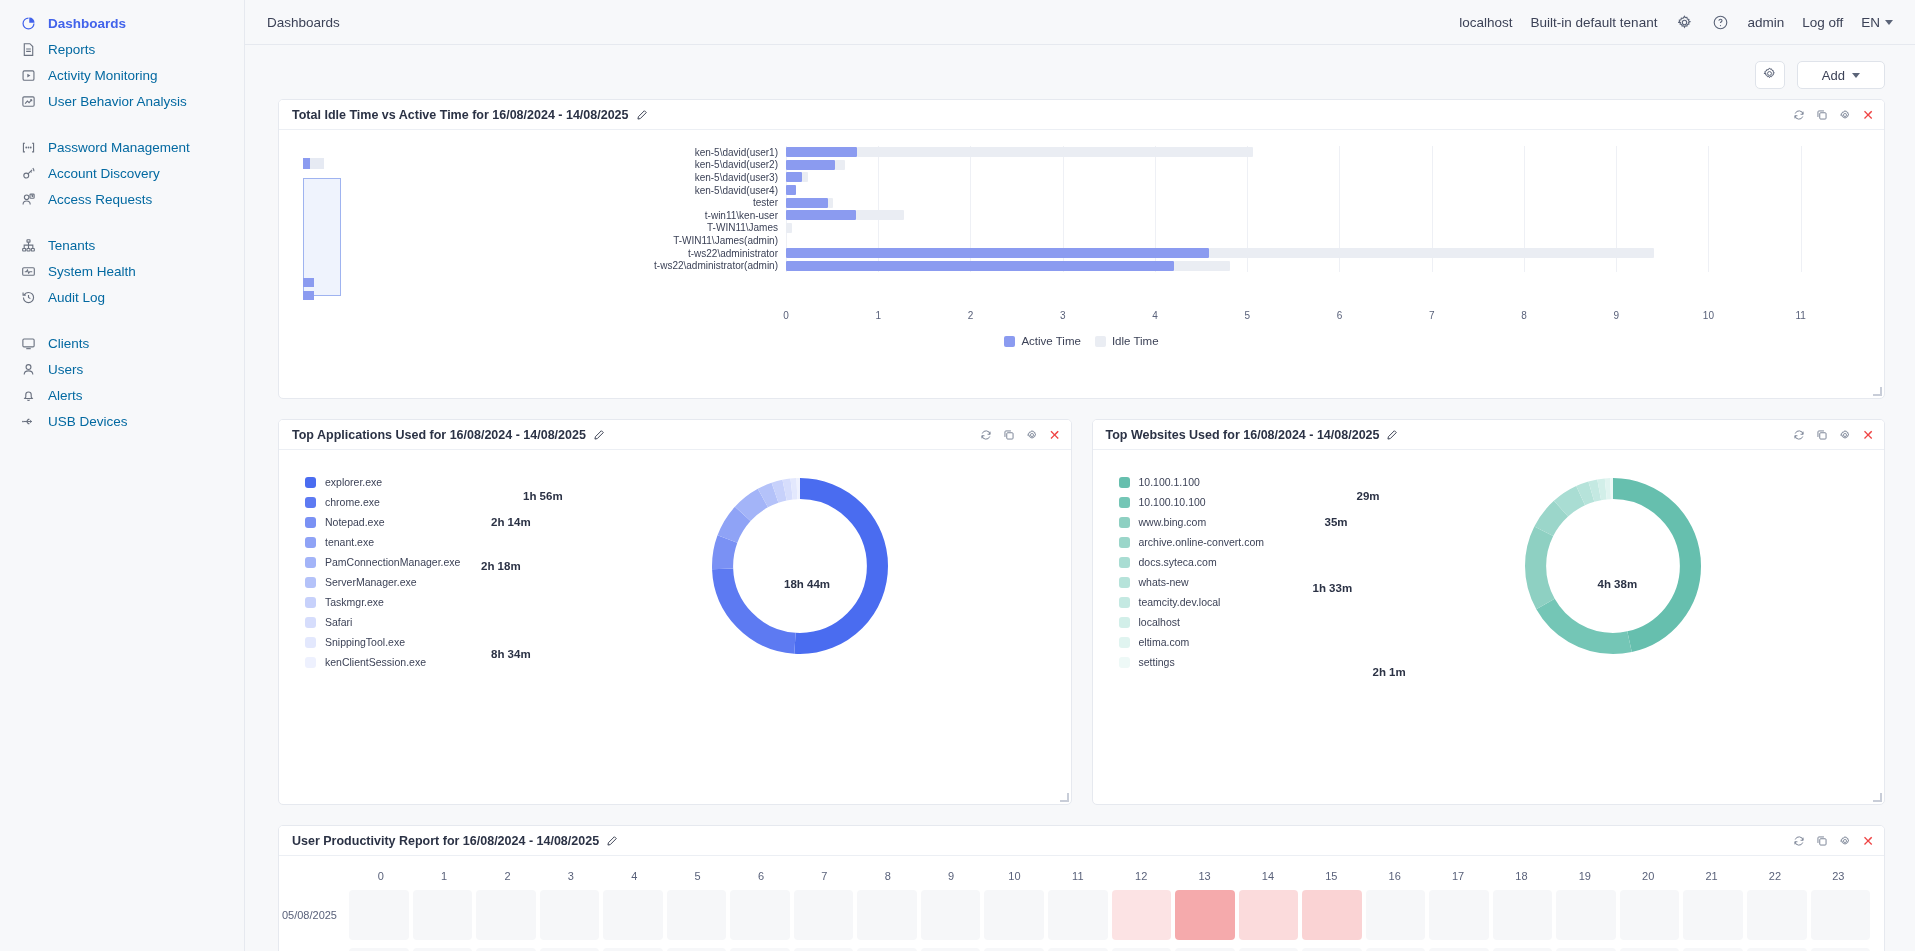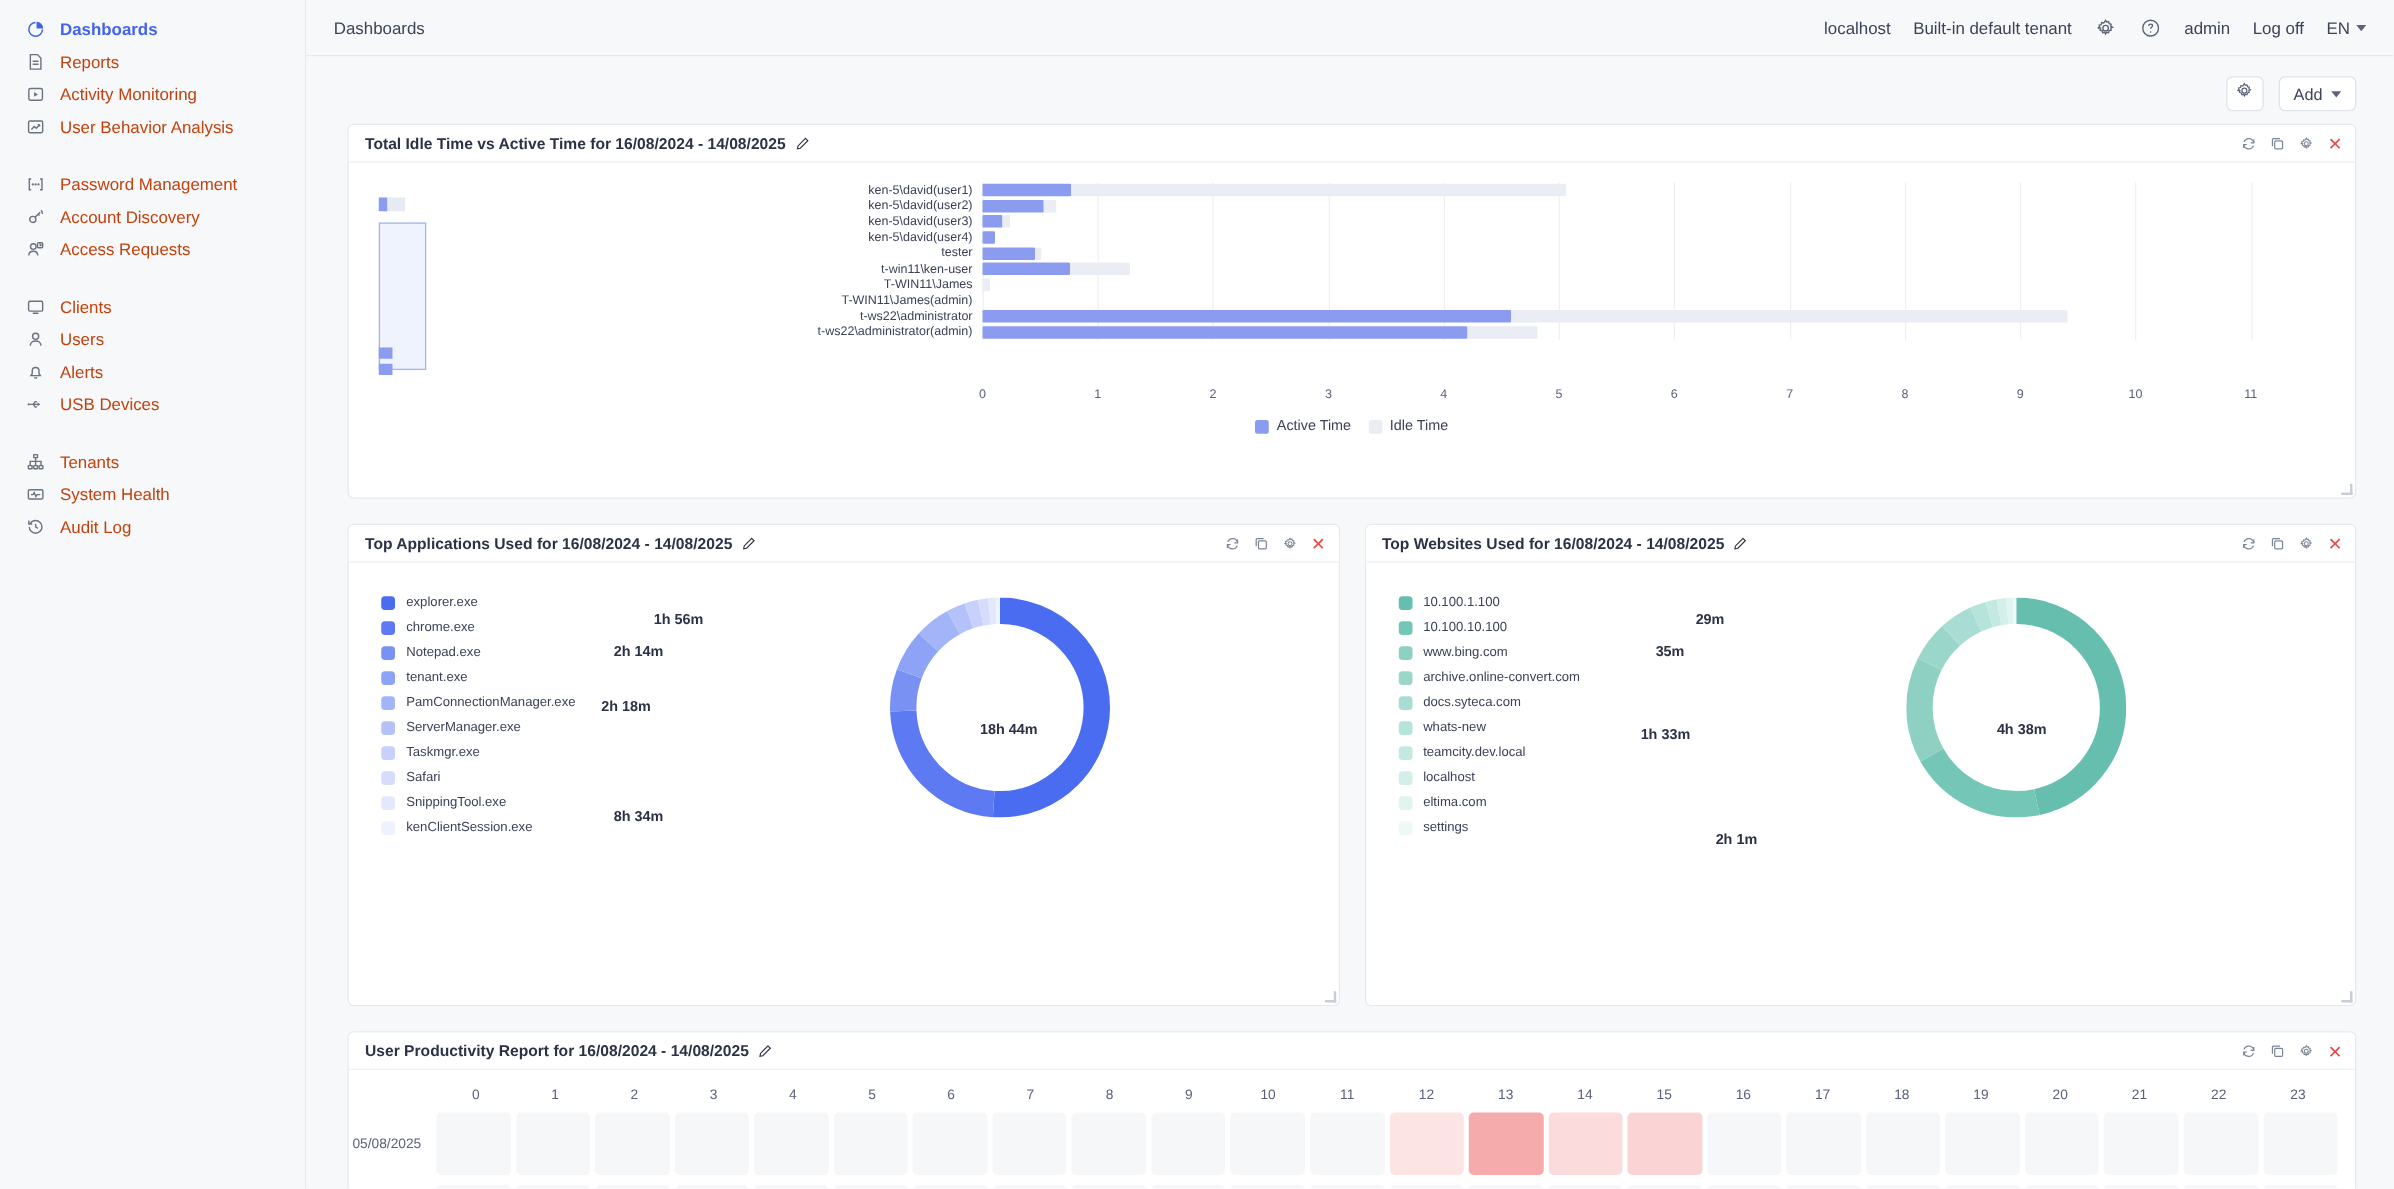--- a/index.html
+++ b/index.html
@@ -42,21 +42,21 @@
   .collapse-btn {
     margin-left: auto; color:#4b5563; font-size:15px; cursor:pointer;
     display:flex; align-items:center; line-height:1;
   }
   .nav { padding-top: 8px; }
   .nav-group { padding: 2px 0; }
   .nav-group + .nav-group { margin-top: 16px; }
   .nav-item {
     display:flex; align-items:center; gap:12px;
     height: 26px; padding: 0 20px; margin-bottom: 0;
-    font-size: 13.5px; color:#c2410c; cursor:pointer;
+    font-size: 13.5px; color:#0369a1; cursor:pointer;
   }
   .nav-item.active { color:#4263eb; font-weight:bold; }
   .nav-item .ico { width:16px; height:16px; flex:0 0 16px; display:flex; align-items:center; justify-content:center; }
   .nav-item .ico svg { width:15px; height:15px; display:block; }
 
   
   .main { flex:1; height:951px; display:flex; flex-direction:column; background:#f7f8fa; min-width:0; }
   .topbar {
     height:45px; min-height:45px; background:#f7f8fa; border-bottom:1px solid #e6e9ef;
     display:flex; align-items:center; padding: 0 22px 0 22px;
@@ -68,21 +68,21 @@
   .icon-btn svg { width:17px; height:17px; }
 
   .content { flex:1; overflow:hidden; padding: 0 0 0 0; }
   .actionbar { display:flex; justify-content:flex-end; align-items:center; gap:12px; padding: 16px 30px 10px 0; }
   .sq-btn {
     width:30px; height:28px; border:1px solid #dfe3ea; border-radius:5px; background:#fff;
     display:flex; align-items:center; justify-content:center; cursor:pointer; color:#5b6478;
   }
   .sq-btn svg { width:15px; height:15px; }
   .add-btn {
-    height:28px; padding:0 11px; border:1px solid #dfe3ea; border-radius:5px; background:#fff;
+    height:28px; padding:0 24px; border:1px solid #dfe3ea; border-radius:5px; background:#fff;
     display:flex; align-items:center; gap:7px; font-size:13px; color:#3c4257; cursor:pointer;
   }
   .chev { width:0;height:0;border-left:4px solid transparent;border-right:4px solid transparent;border-top:5px solid #5b6478;}
 
   
   .widgets { padding: 0 30px 0 33px; }
   .row { display:flex; gap:20px; }
   .widget {
     background:#fff; border:1px solid #e6e9ef; border-radius:5px; margin-bottom:20px;
     position:relative; overflow:hidden;
@@ -234,20 +234,54 @@
               </svg>
           </span>
           <span>Access Requests</span>
         </div>
       </div>
 
       <div class="nav-group">
         <div class="nav-item">
           <span class="ico">
             <svg viewBox="0 0 16 16" fill="none" stroke="#6b7280" stroke-width="1.2">
+                <rect x="6.4" y="1.8" width="3.2" height="2.6" rx=".4"></rect>
+                <rect x="1.8" y="11.2" width="3.2" height="2.6" rx=".4"></rect>
+                <rect x="6.4" y="11.2" width="3.2" height="2.6" rx=".4"></rect>
+                <rect x="11" y="11.2" width="3.2" height="2.6" rx=".4"></rect>
+                <path d="M8 4.4v3.2M3.4 11.2V7.6h9.2v3.6M8 7.6v3.6"></path>
+              </svg>
+          </span>
+          <span>Tenants</span>
+        </div>
+        <div class="nav-item">
+          <span class="ico">
+            <svg viewBox="0 0 16 16" fill="none" stroke="#6b7280" stroke-width="1.2">
+                <rect x="1.8" y="4" width="12.4" height="8" rx="1.2"></rect>
+                <path d="M4 8.2h1.8l1-1.8 1.4 3.4 1.1-1.6h2.7"></path>
+              </svg>
+          </span>
+          <span>System Health</span>
+        </div>
+        <div class="nav-item">
+          <span class="ico">
+            <svg viewBox="0 0 16 16" fill="none" stroke="#6b7280" stroke-width="1.2">
+                <path d="M2.6 8a5.4 5.4 0 105.4-5.4c-2 0-3.8 1.1-4.7 2.8"></path>
+                <path d="M2.2 2.6v2.9h2.9"></path>
+                <path d="M8 5.3V8l2 1.2"></path>
+              </svg>
+          </span>
+          <span>Audit Log</span>
+        </div>
+      </div>
+
+      <div class="nav-group">
+        <div class="nav-item">
+          <span class="ico">
+            <svg viewBox="0 0 16 16" fill="none" stroke="#6b7280" stroke-width="1.2">
                 <rect x="2" y="3.2" width="12" height="8.4" rx="1.2"></rect>
                 <path d="M5.6 13.5h4.8"></path>
               </svg>
           </span>
           <span>Clients</span>
         </div>
         <div class="nav-item">
           <span class="ico">
             <svg viewBox="0 0 16 16" fill="none" stroke="#6b7280" stroke-width="1.2">
                 <circle cx="8" cy="5.4" r="2.6"></circle>
@@ -269,54 +303,20 @@
           <span class="ico">
             <svg viewBox="0 0 16 16" fill="none" stroke="#6b7280" stroke-width="1.2">
                 <path d="M2.6 8h9"></path>
                 <circle cx="2" cy="8" r=".9" fill="#6b7280" stroke="none"></circle>
                 <path d="M11.6 8l-2 -1.8v3.6z" fill="#6b7280" stroke="none"></path>
                 <path d="M6 8l1.7-2.3h1.3"></path>
                 <path d="M6 8l1.7 2.3h1.3"></path>
               </svg>
           </span>
           <span>USB Devices</span>
-        </div>
-      </div>
-
-      <div class="nav-group">
-        <div class="nav-item">
-          <span class="ico">
-            <svg viewBox="0 0 16 16" fill="none" stroke="#6b7280" stroke-width="1.2">
-                <rect x="6.4" y="1.8" width="3.2" height="2.6" rx=".4"></rect>
-                <rect x="1.8" y="11.2" width="3.2" height="2.6" rx=".4"></rect>
-                <rect x="6.4" y="11.2" width="3.2" height="2.6" rx=".4"></rect>
-                <rect x="11" y="11.2" width="3.2" height="2.6" rx=".4"></rect>
-                <path d="M8 4.4v3.2M3.4 11.2V7.6h9.2v3.6M8 7.6v3.6"></path>
-              </svg>
-          </span>
-          <span>Tenants</span>
-        </div>
-        <div class="nav-item">
-          <span class="ico">
-            <svg viewBox="0 0 16 16" fill="none" stroke="#6b7280" stroke-width="1.2">
-                <rect x="1.8" y="4" width="12.4" height="8" rx="1.2"></rect>
-                <path d="M4 8.2h1.8l1-1.8 1.4 3.4 1.1-1.6h2.7"></path>
-              </svg>
-          </span>
-          <span>System Health</span>
-        </div>
-        <div class="nav-item">
-          <span class="ico">
-            <svg viewBox="0 0 16 16" fill="none" stroke="#6b7280" stroke-width="1.2">
-                <path d="M2.6 8a5.4 5.4 0 105.4-5.4c-2 0-3.8 1.1-4.7 2.8"></path>
-                <path d="M2.2 2.6v2.9h2.9"></path>
-                <path d="M8 5.3V8l2 1.2"></path>
-              </svg>
-          </span>
-          <span>Audit Log</span>
         </div>
       </div>
 
     </nav>
   </aside>
 
   <section class="main">
 
     <header class="topbar">
       <div class="crumb">Dashboards</div>

